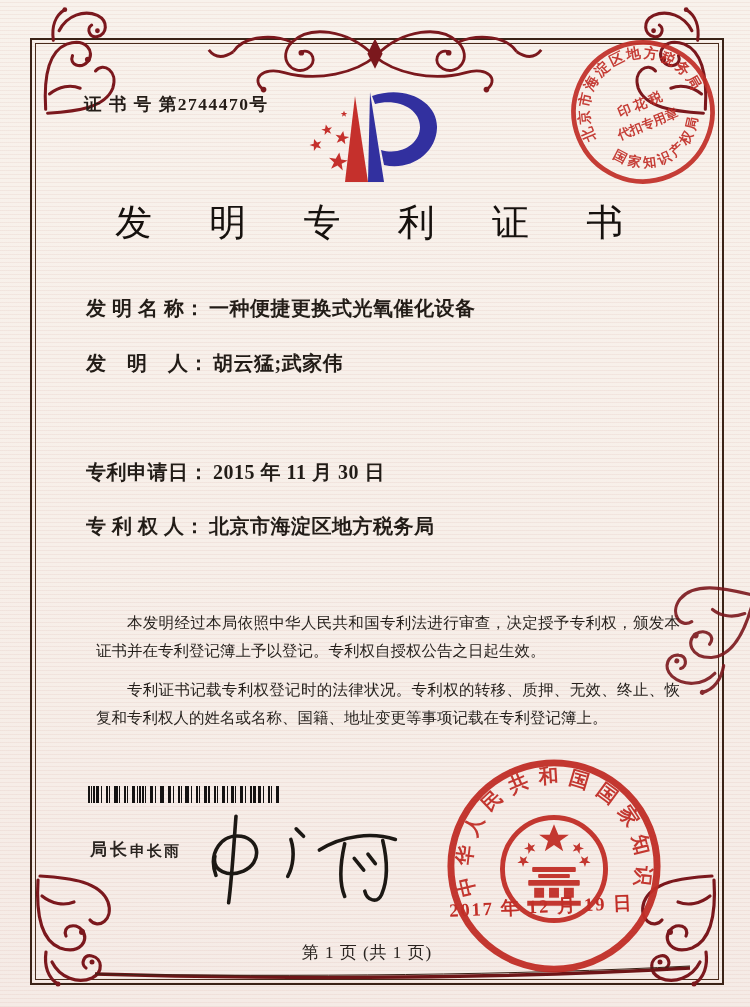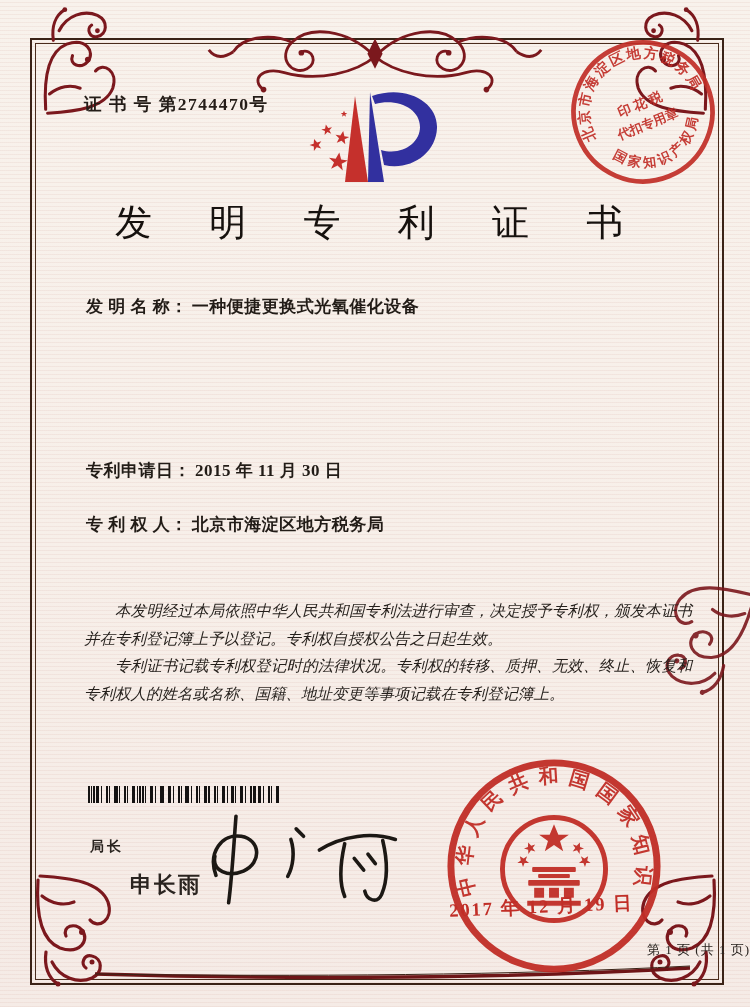--- a/index.html
+++ b/index.html
@@ -7,33 +7,33 @@
   .page{position:relative;width:750px;height:1007px;overflow:hidden;
         background:linear-gradient(180deg,#f8f2ec 0%,#f7efe9 55%,#f5ebe6 100%);}
   .page::before{content:"";position:absolute;inset:0;pointer-events:none;
         background:repeating-linear-gradient(0deg,rgba(206,152,142,.13) 0 1px,transparent 1px 4px);}
   .frame{position:absolute;left:30px;top:38px;right:26px;bottom:22px;border:2px solid #3b2317;}
   .frame::before{content:"";position:absolute;inset:3px;border:1px solid #4a2c1c;}
   .abs{position:absolute;}
   .cert-number{left:84px;top:92px;font-size:17.5px;font-weight:600;color:#241d18;letter-spacing:1.5px;}
   .title{left:0;right:0;top:198px;text-align:center;font-size:37px;font-weight:500;color:#16110e;
          letter-spacing:24px;padding-left:12px;}
-  .field{left:86px;font-size:17px;font-weight:bold;color:#221c17;letter-spacing:.5px;white-space:nowrap;}
+  .field{left:86px;font-size:20px;font-weight:bold;color:#221c17;letter-spacing:.5px;white-space:nowrap;}
   .field .fvalue{margin-left:4px;}
   .paras{left:84px;top:597px;width:608px;font-size:15.5px;line-height:27.5px;color:#241f1b;
          text-align:justify;font-weight:500;}
-  .paras p{margin:0;text-indent:2em;font-style:italic;}
+  .paras p{margin:12px;text-indent:2em;}
   .barcode{left:88px;top:786px;width:192px;height:17px;
     background:
       repeating-linear-gradient(90deg,#151312 0 2px,transparent 2px 3px,#151312 3px 4px,transparent 4px 8px,
         #151312 8px 11px,transparent 11px 13px,#151312 13px 14px,transparent 14px 18px),
       repeating-linear-gradient(90deg,transparent 0 5px,#151312 5px 7px,transparent 7px 23px);}
-  .signer-title{left:90px;top:838px;font-size:14px;font-weight:600;color:#2a2420;letter-spacing:3px;}
-  .signer-name{left:90px;top:870px;font-size:22px;font-weight:600;color:#2a2420;letter-spacing:2px;padding-left:40px;}
-  .footer{left:0;right:0;top:941px;text-align:right;font-size:13px;color:#2a2420;letter-spacing:1px;}
+  .signer-title{left:90px;top:838px;font-size:17px;font-weight:600;color:#2a2420;letter-spacing:3px;}
+  .signer-name{left:90px;top:842px;font-size:15px;font-weight:600;color:#2a2420;letter-spacing:2px;padding-left:40px;}
+  .footer{left:0;right:16px;top:941px;text-align:center;font-size:17px;color:#2a2420;letter-spacing:1px;}
   .tax-seal{left:567px;top:36px;transform:rotate(-22deg);opacity:.92;}
   .office-seal{left:440px;top:752px;opacity:.95;}
   .seal-date{left:449px;top:893px;width:220px;color:#c12e27;font-size:18.5px;font-weight:bold;
              letter-spacing:2px;transform:rotate(-2.5deg);white-space:nowrap;}
   .corner{pointer-events:none;}
   .c-tl{left:38px;top:2px;}
   .c-tr{left:598px;top:2px;transform:scaleX(-1);}
   .c-bl{left:30px;top:872px;transform:scaleY(-1);}
   .c-br{left:602px;top:872px;transform:scale(-1,-1);}
   .c-rm{left:628px;top:548px;transform:scale(-1,-1) rotate(18deg);opacity:.9;}
@@ -131,20 +131,23 @@
     </text>
     <text x="80" y="76" text-anchor="middle" fill="#c12e27" font-size="14" font-weight="bold">印 花 税</text>
     <text x="80" y="98" text-anchor="middle" fill="#c12e27" font-size="13.5" font-weight="bold">代扣专用章</text>
   </svg>
 
   <div class="abs title">发 明 专 利 证 书</div>
 
   <div class="abs field" style="top:295px">
     <span class="flabel">发 明 名 称：</span><span class="fvalue">一种便捷更换式光氧催化设备</span>
   </div>
+  <div class="abs field" style="top:350px">
+    <span class="flabel">发　明　人：</span><span class="fvalue">胡云猛;武家伟</span>
+  </div>
   <div class="abs field" style="top:459px">
     <span class="flabel">专利申请日：</span><span class="fvalue">2015 年 11 月 30 日</span>
   </div>
   <div class="abs field" style="top:513px">
     <span class="flabel">专 利 权 人：</span><span class="fvalue">北京市海淀区地方税务局</span>
   </div>
 
   <div class="abs paras">
     <p>本发明经过本局依照中华人民共和国专利法进行审查，决定授予专利权，颁发本证书并在专利登记簿上予以登记。专利权自授权公告之日起生效。</p>
     <p>专利证书记载专利权登记时的法律状况。专利权的转移、质押、无效、终止、恢复和专利权人的姓名或名称、国籍、地址变更等事项记载在专利登记簿上。</p>

